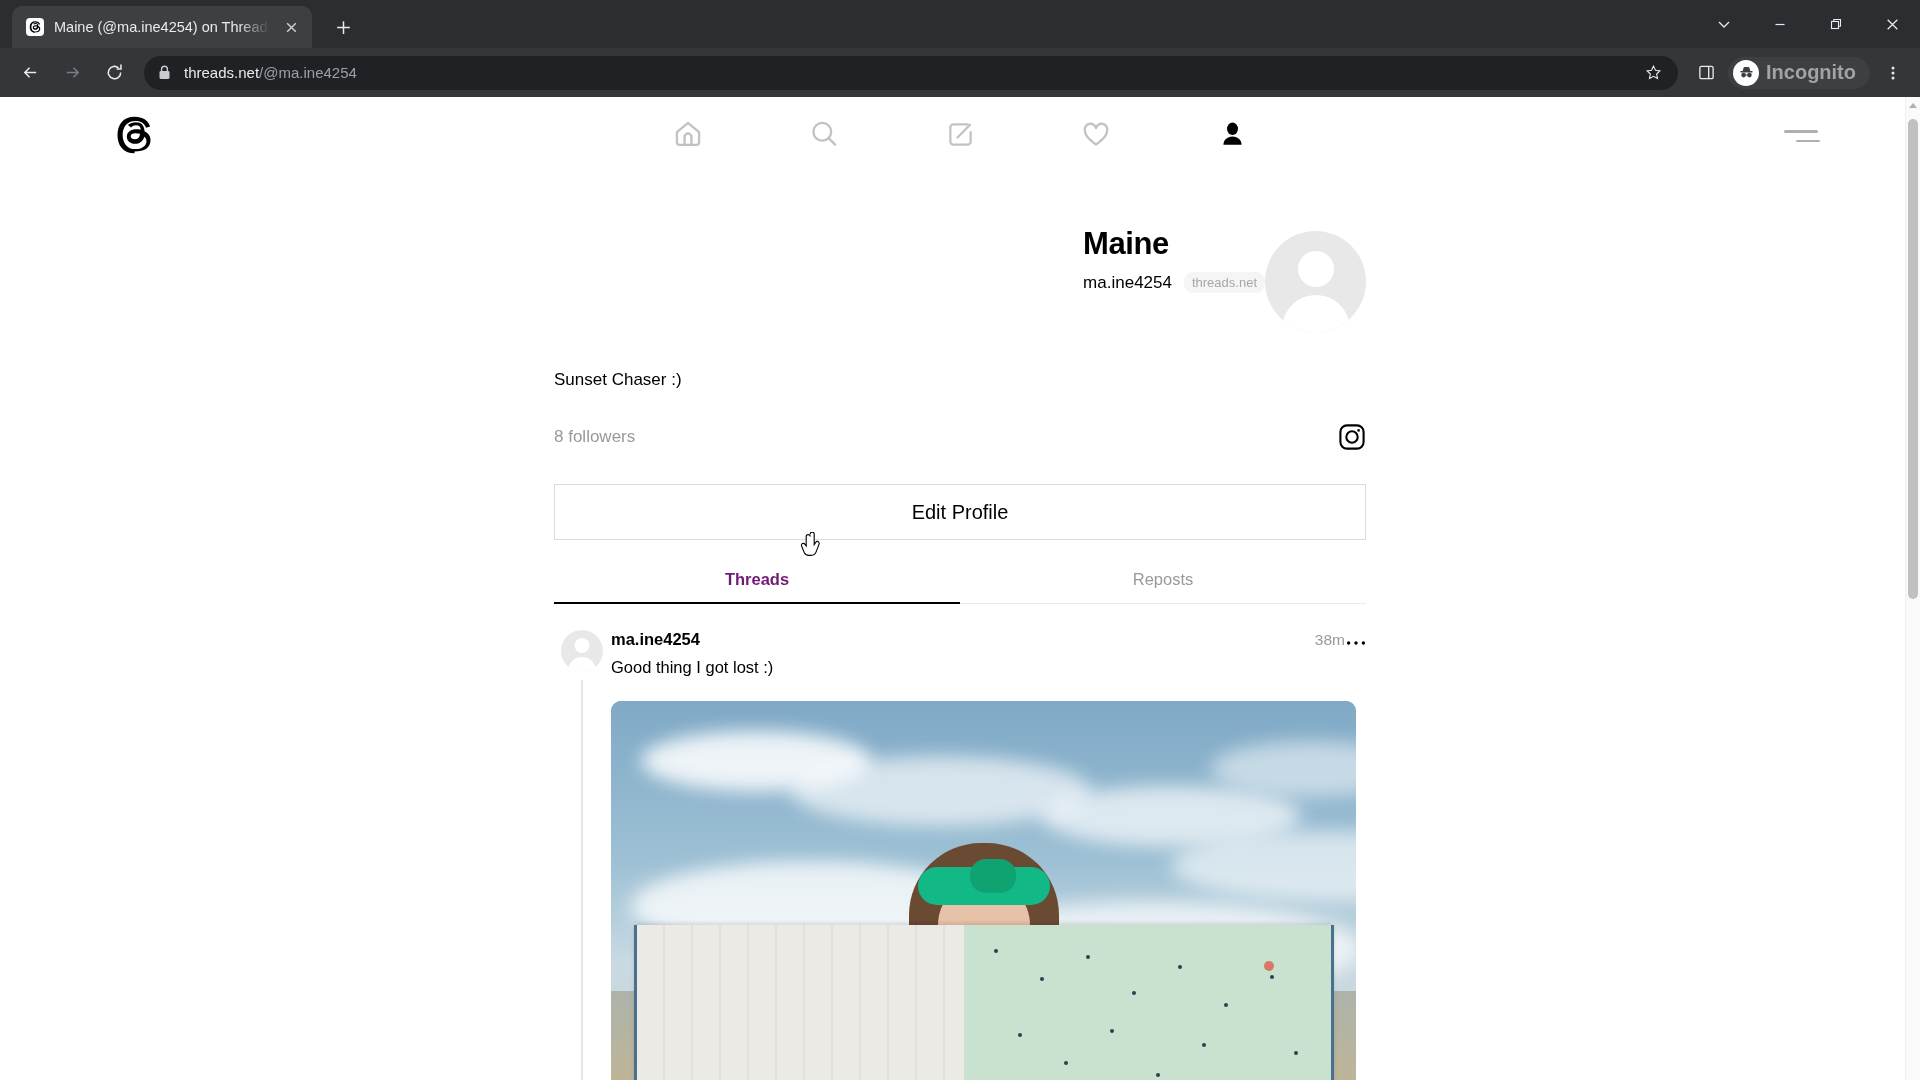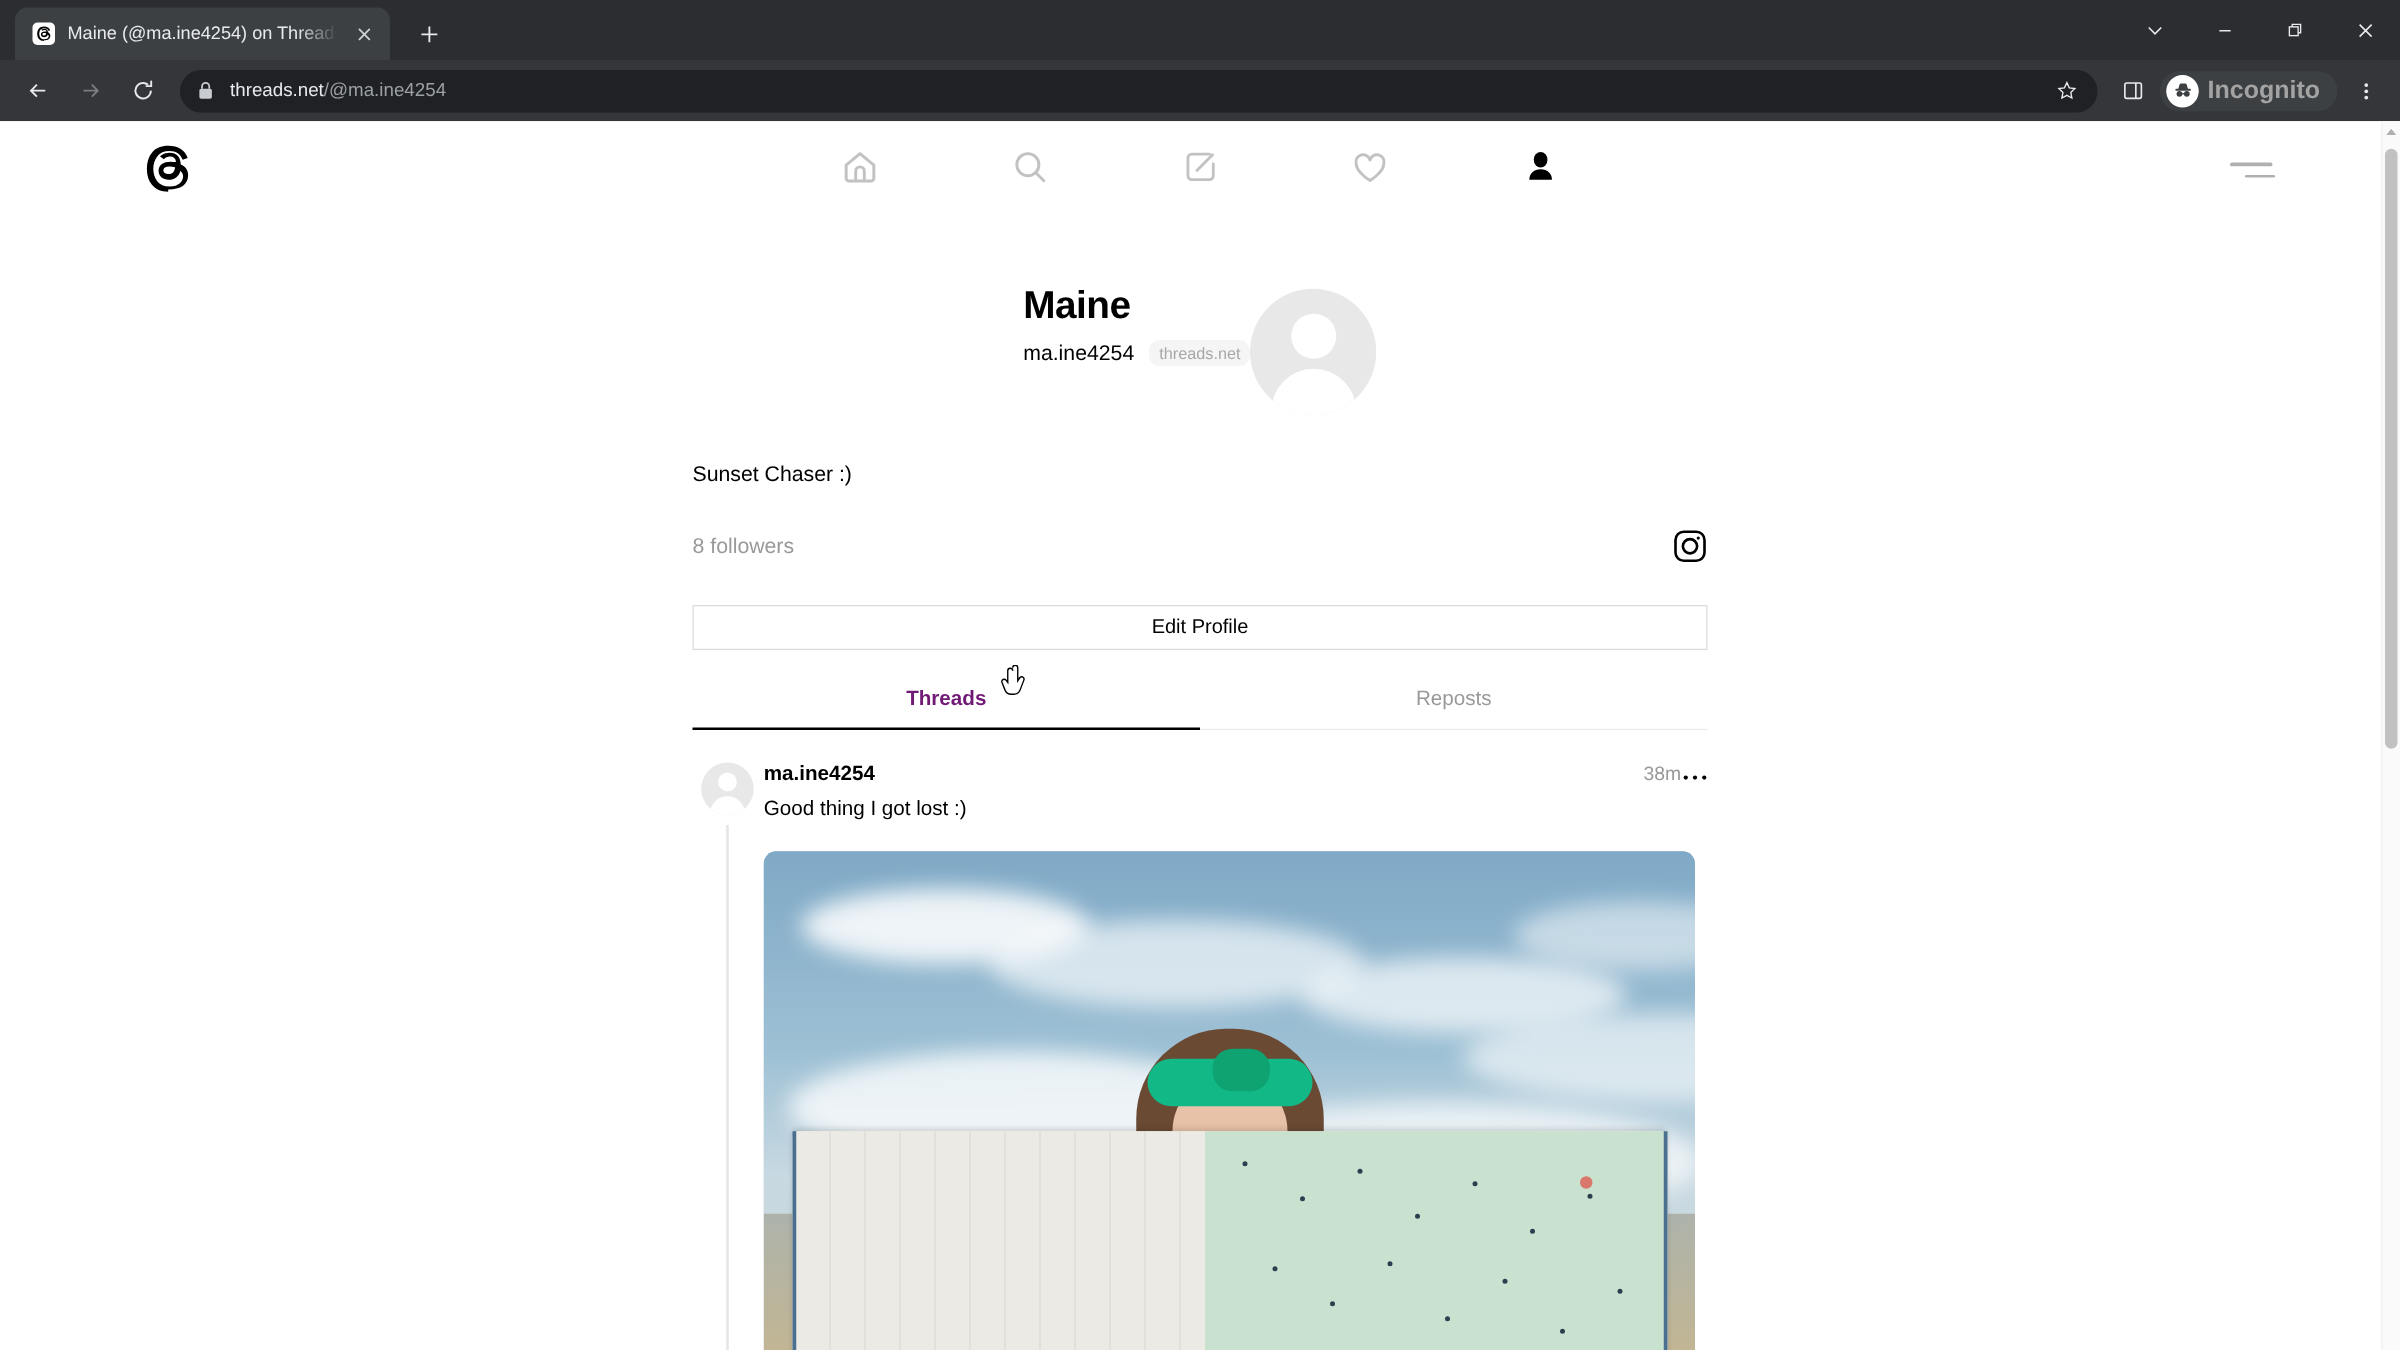--- a/index.html
+++ b/index.html
@@ -141,21 +141,21 @@
     display: flex; flex-direction: column; justify-content: center; gap: 7px;
   }
   .ham-line { height: 2.5px; background: #b0b0b0; border-radius: 2px; }
   .ham-line.l1 { width: 34px; }
   .ham-line.l2 { width: 24px; align-self: flex-end; }
 
   
   .content { width: 812px; margin: 0 auto; position: relative; }
 
   .profile-head {
-    display: flex; align-items: flex-start; justify-content: center;
+    display: flex; align-items: flex-start; justify-content: flex-end;
     padding-top: 52px;
   }
   .name {
     font-size: 31px; font-weight: bold; color: #000000;
     letter-spacing: -0.4px; line-height: 1.1;
   }
   .handle-row { display: flex; align-items: center; gap: 12px; margin-top: 11px; }
   .handle { font-size: 17px; color: #000; }
   .domain-chip {
     font-size: 13px; color: #a7a7a7; background: #f5f5f5;
@@ -179,25 +179,25 @@
 
   .meta-row {
     display: flex; align-items: center; justify-content: space-between;
     margin-top: 33px;
   }
   .followers { font-size: 17px; color: #999999; }
   .ig-icon { width: 28px; height: 28px; }
 
   .edit-profile {
     margin-top: 33px;
-    height: 36px; width: 100%;
+    height: 56px; width: 100%;
     border: 1px solid #dbdbdb; border-radius: 0;
     background: #ffffff;
     display: flex; align-items: center; justify-content: center;
-    font-size: 16px; color: #000;
+    font-size: 20px; color: #000;
   }
 
   .tabs {
     display: flex; margin-top: 30px;
     border-bottom: 1px solid #ebebeb;
   }
   .tab-item {
     flex: 1 1 0; text-align: center; padding-bottom: 14px;
     font-size: 16.5px; color: #999999;
     position: relative;

